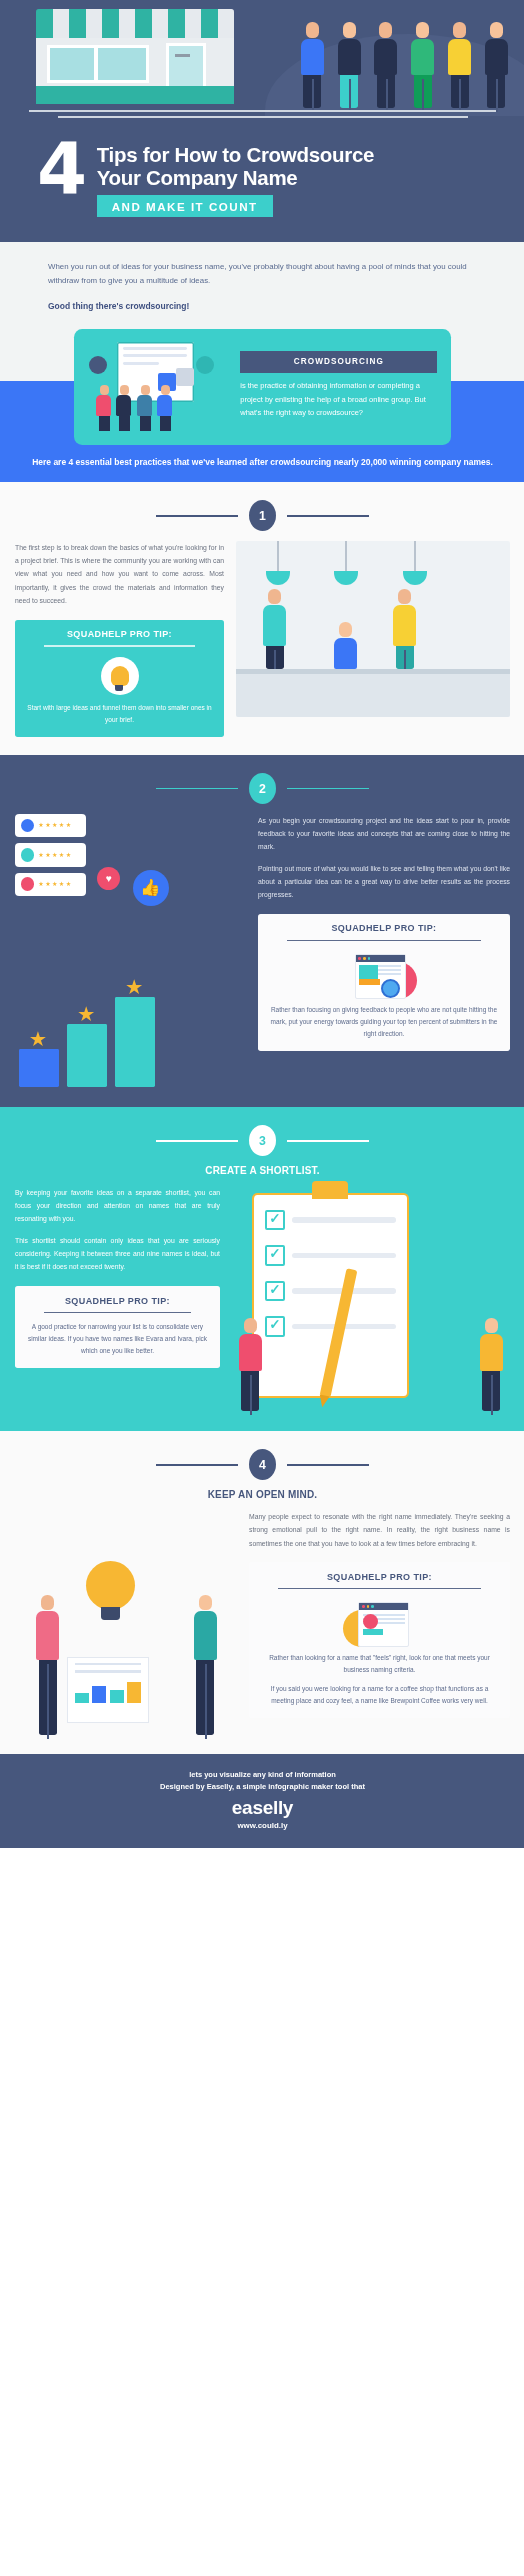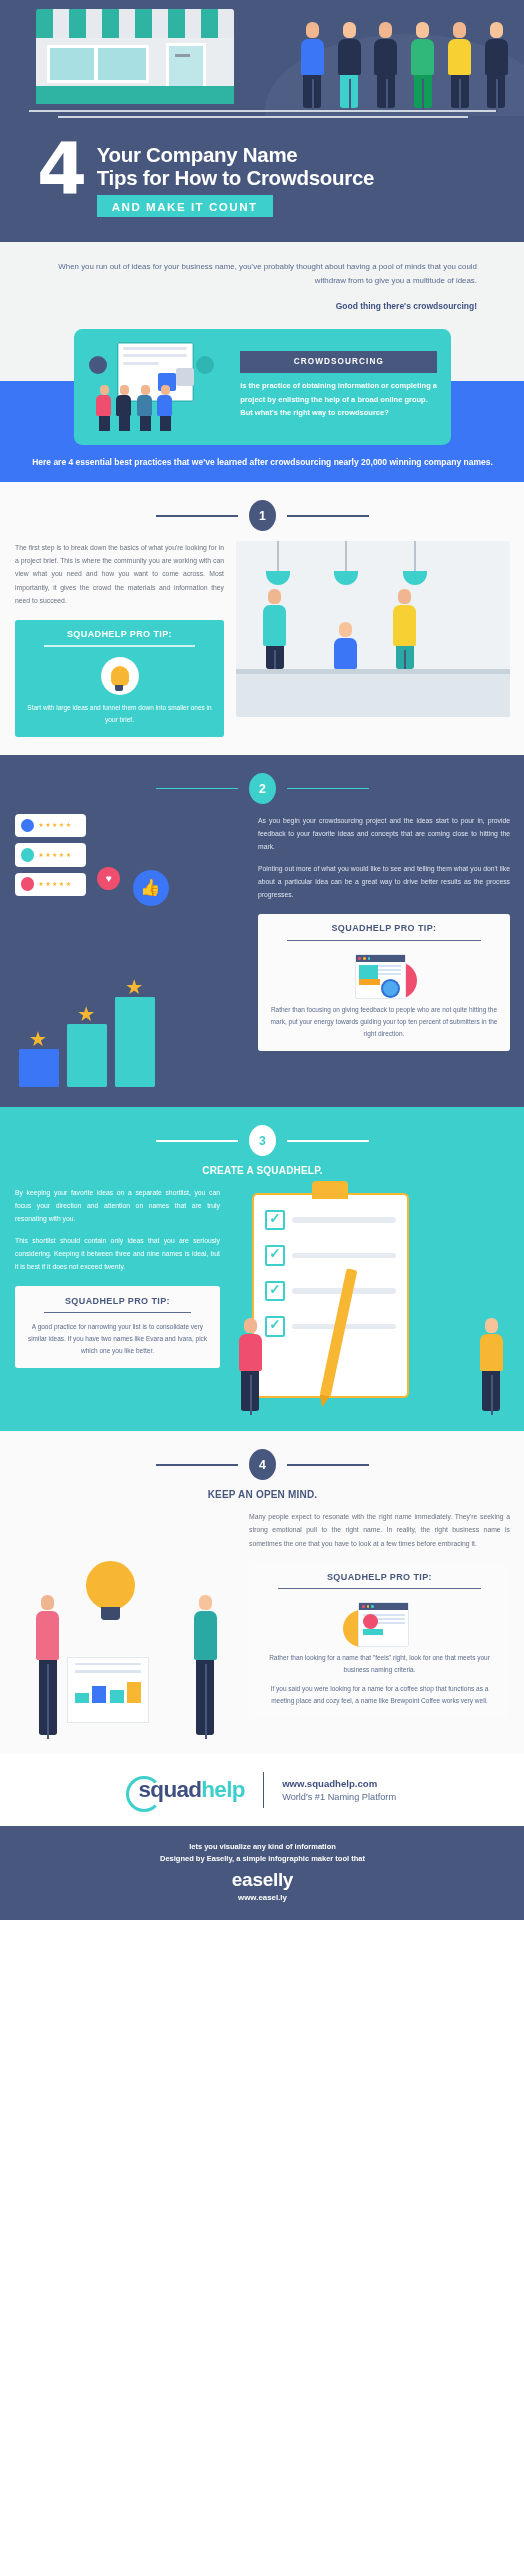--- a/index.html
+++ b/index.html
@@ -58,21 +58,21 @@
   .title-lines { padding-top: 4.1px; }
   .title-lines h1 {
     color: #ffffff; font-size: 20.5px; line-height: 1.14; font-weight: 800; letter-spacing: -0.3px;
   }
   .subtitle-badge {
     display: inline-block; margin-top: 6.1px; background: #3ccfcb; color: #fff;
     font-size: 11.6px; font-weight: 800; letter-spacing: 1.5px; padding: 4.8px 15px 4.1px;
   }
 
   
-  .intro { background: #f2f4f4; padding: 18px 48px 5.5px; text-align: right; }
+  .intro { background: #f2f4f4; padding: 18px 48px 5.5px; text-align: left; }
   .intro p { font-size: 7.9px; line-height: 1.75; color: #5a6b90; }
   .intro .accent { margin-top: 11px; font-weight: 800; font-size: 8.5px; color: #415party; color:#3f5080; }
 
   .cs-wrap { background: linear-gradient(to bottom, #f2f4f4 0%, #f2f4f4 38%, #3b76f6 38%, #3b76f6 100%); padding: 9.6px 0 0; }
   .cs-card {
     width: 377px; margin: 0 auto; background: #3ccfcb; border-radius: 8.2px;
     display: flex; padding: 12.3px 13.7px 13.7px; gap: 9.6px; align-items: center;
   }
   .cs-illo { width: 143px; height: 90px; position: relative; flex: none; }
   .cs-board { position: absolute; left: 29px; top: 1.4px; width: 77px; height: 60px; background: #fff; border-radius: 2px; box-shadow: 0 0 0 1.4px #2fb6b3 inset; }
@@ -86,21 +86,21 @@
   .cs-ppl { position: absolute; left: 8.2px; bottom: 0; display: flex; align-items: flex-end; gap: 4.1px; }
   .csp { width: 16.4px; }
   .csp .h { width: 9px; height: 10.2px; border-radius: 4.1px; margin: 0 auto; background: #f0b68f; }
   .csp .b { width: 15px; height: 20.5px; border-radius: 4.8px 4.8px 1.4px 1.4px; }
   .csp .g { width: 11px; height: 15px; margin: 0 auto; background: #26314f; }
   .cs-text { flex: 1; }
   .cs-pill {
     background: #47577d; color: #fff; text-align: center; font-weight: 800;
     letter-spacing: 1.1px; font-size: 8.2px; padding: 6.1px 0; margin-bottom: 6.1px;
   }
-  .cs-text p { color: #ffffff; font-size: 7.5px; line-height: 1.85; font-weight: bold; }
+  .cs-text p { color: #ffffff; font-size: 7.5px; line-height: 1.85; }
   .blue-band { background: #3b76f6; padding: 11px 0 13.7px; text-align: center; }
   .blue-band p { color: #fff; font-size: 8.5px; font-weight: 800; line-height: 1.55; }
 
   
   .sec-head { text-align: center; padding: 18px 0 9.6px; }
   .numrow { display: flex; align-items: center; justify-content: center; gap: 11px; }
   .numrow .bar { width: 82px; height: 1.4px; }
   .circle {
     width: 27px; height: 31px; border-radius: 50%; color: #fff; font-weight: 800;
     font-size: 12.3px; display: flex; align-items: center; justify-content: center;
@@ -282,22 +282,22 @@
         </div>
       </div>
       <div class="ground-line"></div>
     </div>
 
     <div class="hero-divider"></div>
 
     <div class="title-wrap">
       <div class="big-four">4</div>
       <div class="title-lines">
+        <h1>Tips for How to Crowdsource</h1>
         <h1>Your Company Name</h1>
-        <h1>Tips for How to Crowdsource</h1>
         <div class="subtitle-badge">AND MAKE IT COUNT</div>
       </div>
     </div>
   </section>
 
   <section class="intro">
     <p>When you run out of ideas for your business name, you've probably thought about having a pool of minds that you could withdraw from to give you a multitude of ideas.</p>
     <p class="accent">Good thing there's crowdsourcing!</p>
   </section>
 
@@ -479,21 +479,21 @@
     </div>
   </section>
 
   <section class="s3">
     <div class="sec-head">
       <div class="numrow">
         <div class="bar" style="background:#fff"></div>
         <div class="circle" style="background:#fff;color:#3ccfcb">3</div>
         <div class="bar" style="background:#fff"></div>
       </div>
-      <div class="sec-title">CREATE A SQUADHELP.</div>
+      <div class="sec-title">CREATE A SHORTLIST.</div>
     </div>
     <div class="cols">
       <div class="left">
         <p class="body-txt">By keeping your favorite ideas on a separate shortlist, you can focus your direction and attention on names that are truly resonating with you.</p>
         <p class="body-txt" style="margin-top:8.2px">This shortlist should contain only ideas that you are seriously considering. Keeping it between three and nine names is ideal, but it is best if it does not exceed twenty.</p>
         <div class="tipbox white">
           <div class="tip-title">SQUADHELP PRO TIP:</div>
           <div class="tip-rule"></div>
           <div class="tip-body" style="margin-top:4.1px">A good practice for narrowing your list is to consolidate very similar ideas. If you have two names like Evara and Ivara, pick which one you like better.</div>
         </div>
@@ -593,35 +593,22 @@
             </div>
           </div>
           <div class="tip-body">Rather than looking for a name that "feels" right, look for one that meets your business naming criteria.</div>
           <div class="tip-body" style="margin-top:6.8px">If you said you were looking for a name for a coffee shop that functions as a meeting place and cozy feel, a name like Brewpoint Coffee works very well.</div>
         </div>
       </div>
     </div>
   </section>
 
 
-  <section class="brand">
-    <div class="sq-logo">
-      <div class="sq-ring"></div>
-      <div class="sq-text">
-        <span class="a">squad</span><span class="b">help</span>
-      </div>
-    </div>
-    <div class="brand-sep"></div>
-    <div class="brand-right">
-      <div class="u">www.squadhelp.com</div>
-      <div class="t">World's #1 Naming Platform</div>
-    </div>
-  </section>
 
   <section class="easelly">
     <p>lets you visualize any kind of information</p>
     <p>Designed by Easelly, a simple infographic maker tool that</p>
     <div class="logo">easelly</div>
-    <div class="url">www.easel.ly</div>
+    <div class="url">www.could.ly</div>
   </section>
 
 </div>
 
 
 </body></html>

